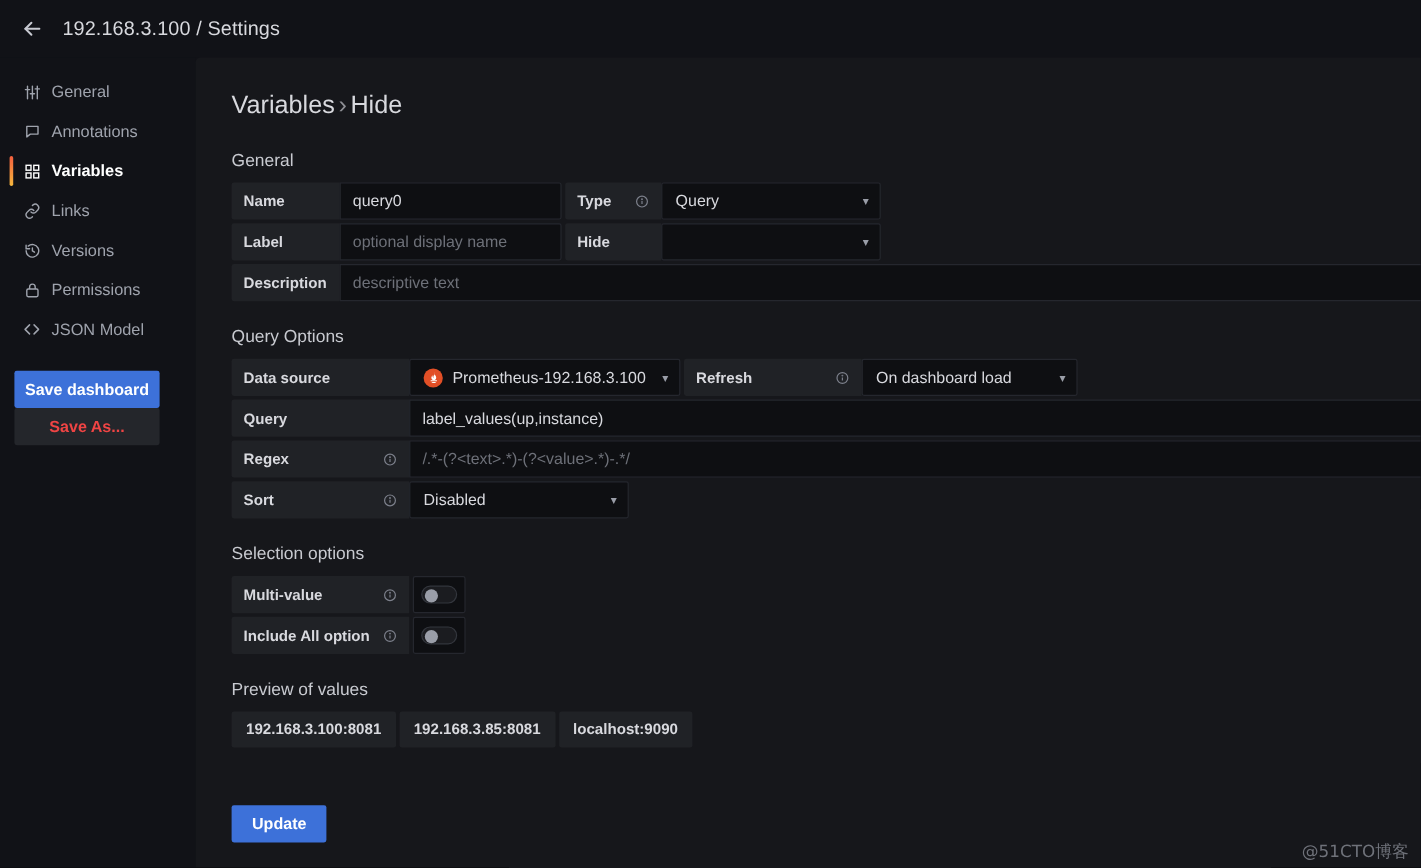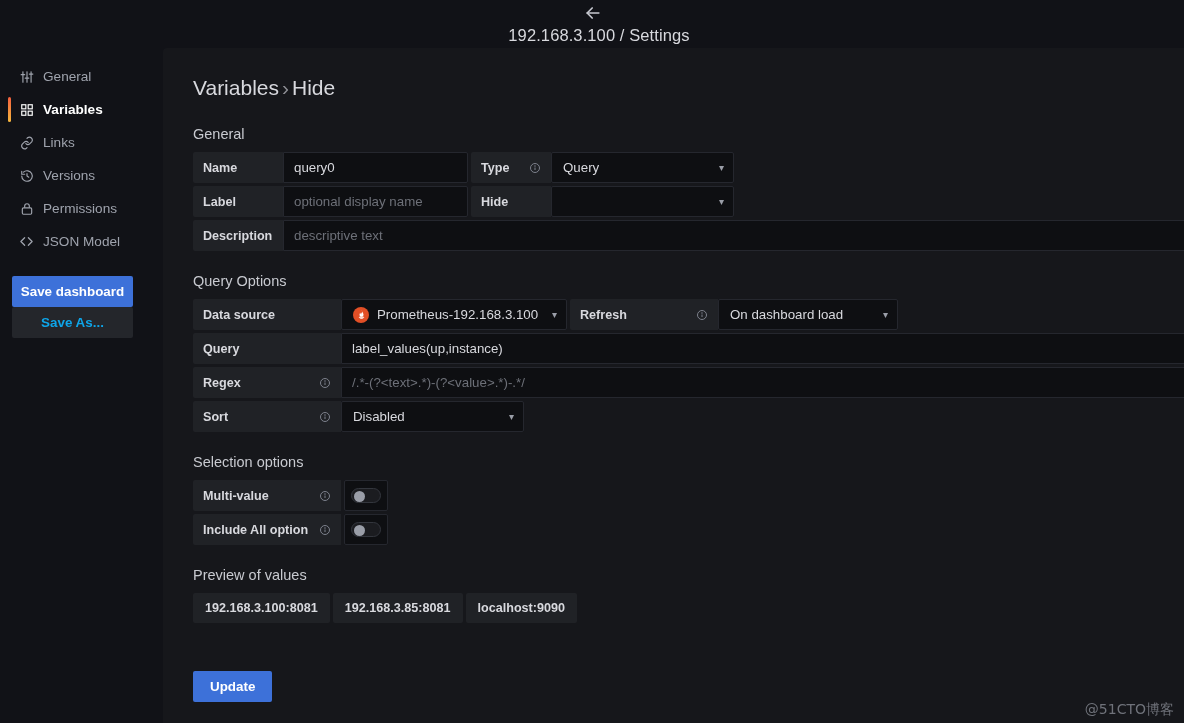--- a/index.html
+++ b/index.html
@@ -7,21 +7,21 @@
     width: 1184px; height: 723px;
     background: #0b0c0e;
     font-family: "Liberation Sans", sans-serif;
     overflow: hidden;
   }
   .app { position: relative; width: 1184px; height: 723px; background: #111217; }
 
   
   .topbar {
     position: absolute; top: 0; left: 0; width: 1184px; height: 48px;
-    background: #111217; display: flex; align-items: center; padding-left: 14px; flex-direction: column;
+    background: #111217; display: flex; align-items: center; padding-left: 14px;
   }
   .back-arrow {
     width: 26px; height: 26px; display: flex; align-items: center; justify-content: center;
     color: #c7c9d1; cursor: pointer; margin-right: 12px;
   }
   .topbar-title { color: #d8d9de; font-size: 16.5px; letter-spacing: .1px; }
 
   
   .sidebar {
     position: absolute; top: 48px; left: 0; width: 163px; height: 675px;
@@ -39,21 +39,21 @@
     border-radius: 2px; background: linear-gradient(#f55f3e, #f5b73d);
   }
   .btn-wrap { padding: 18px 12px 0 12px; }
   .btn-primary {
     width: 121px; height: 31px; border: none; border-radius: 2px;
     background: #3d71d9; color: #fff; font-size: 13.4px; font-weight: bold;
     font-family: "Liberation Sans", sans-serif; cursor: pointer; 
   }
   .btn-secondary {
     width: 121px; height: 31px; border: none; border-radius: 2px;
-    background: #24262b; color: #0ea5e9; font-size: 13.4px; font-weight: bold;
+    background: #24262b; color: #ef4444; font-size: 13.4px; font-weight: bold;
     font-family: "Liberation Sans", sans-serif; cursor: pointer;
   }
 
   
   .panel {
     position: absolute; top: 48px; left: 163px; width: 1021px; height: 675px;
     background: #16171b; border-top-left-radius: 4px; overflow: hidden;
   }
   .panel-inner { padding: 28px 0 0 30px; }
   .page-title { color: #d8d9de; font-size: 21px; margin-bottom: 26px; }
@@ -151,20 +151,28 @@
             <line x1="12" y1="3" x2="12" y2="21"></line>
             <line x1="19" y1="3" x2="19" y2="21"></line>
           <line x1="2" y1="8" x2="8" y2="8"></line>
             <line x1="9" y1="14" x2="15" y2="14"></line>
             <line x1="16" y1="7" x2="22" y2="7"></line>
         </svg>
       </span>
       <span>General</span>
     </div>
 
+    <div class="nav-item">
+      <span class="ic">
+        <svg width="14" height="14" viewBox="0 0 24 24" fill="none" stroke="currentColor" stroke-width="2" stroke-linejoin="round">
+          <path d="M4 4h16v11H9l-5 4z"></path>
+        </svg>
+      </span>
+      <span>Annotations</span>
+    </div>
 
     <div class="nav-item active">
       <span class="ic">
         <svg width="14" height="14" viewBox="0 0 24 24" fill="none" stroke="currentColor" stroke-width="2">
           <rect x="3" y="3" width="7" height="7"></rect>
             <rect x="14" y="3" width="7" height="7"></rect>
           <rect x="3" y="14" width="7" height="7"></rect>
             <rect x="14" y="14" width="7" height="7"></rect>
         </svg>
       </span>

